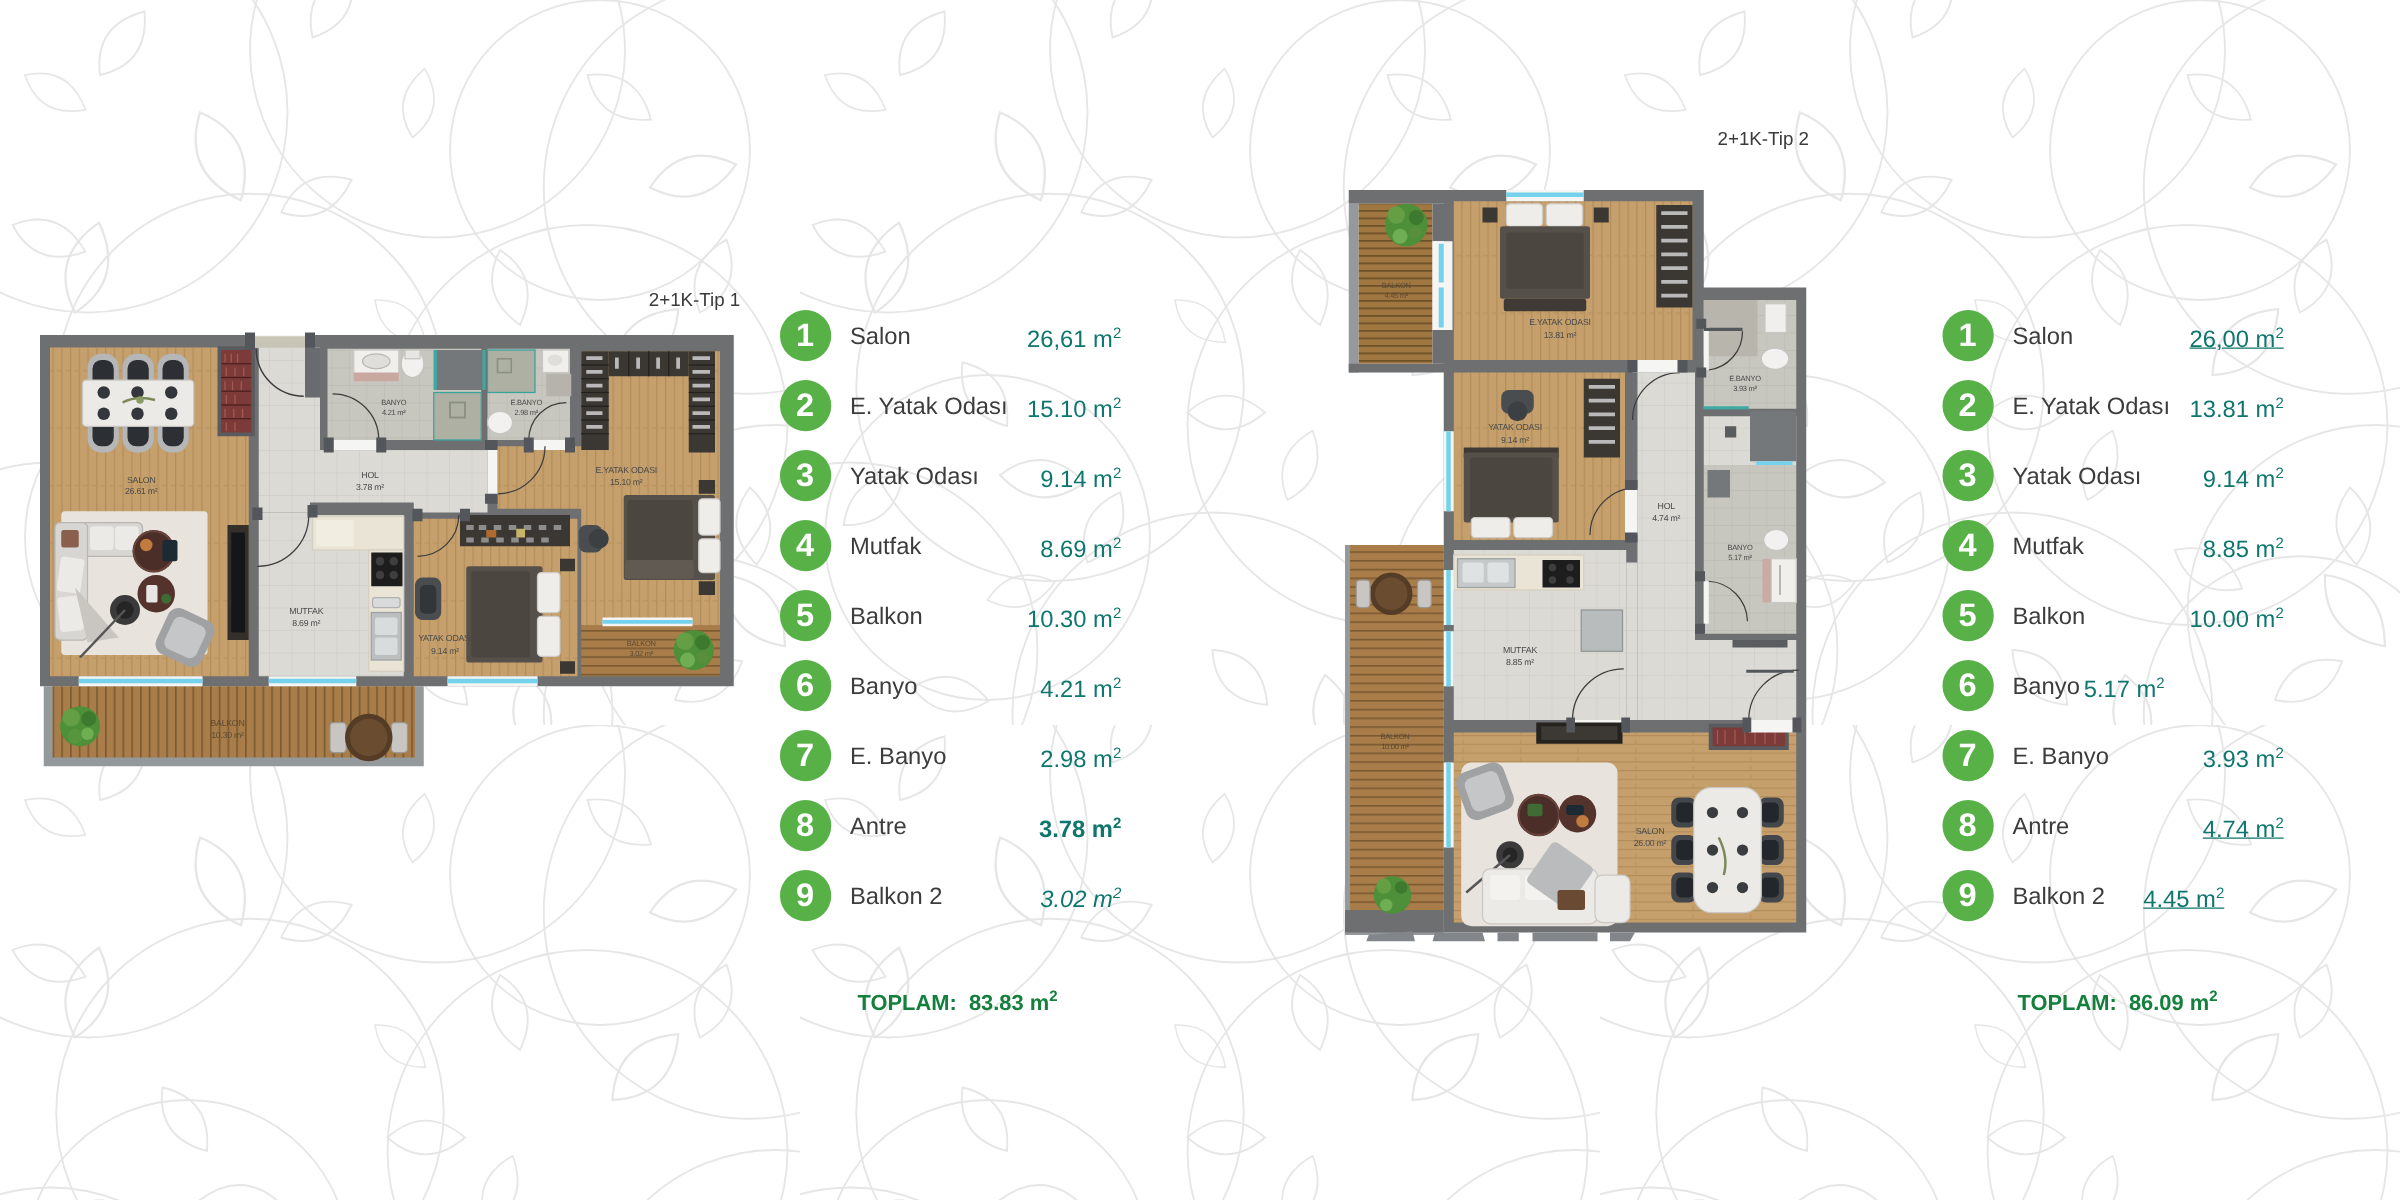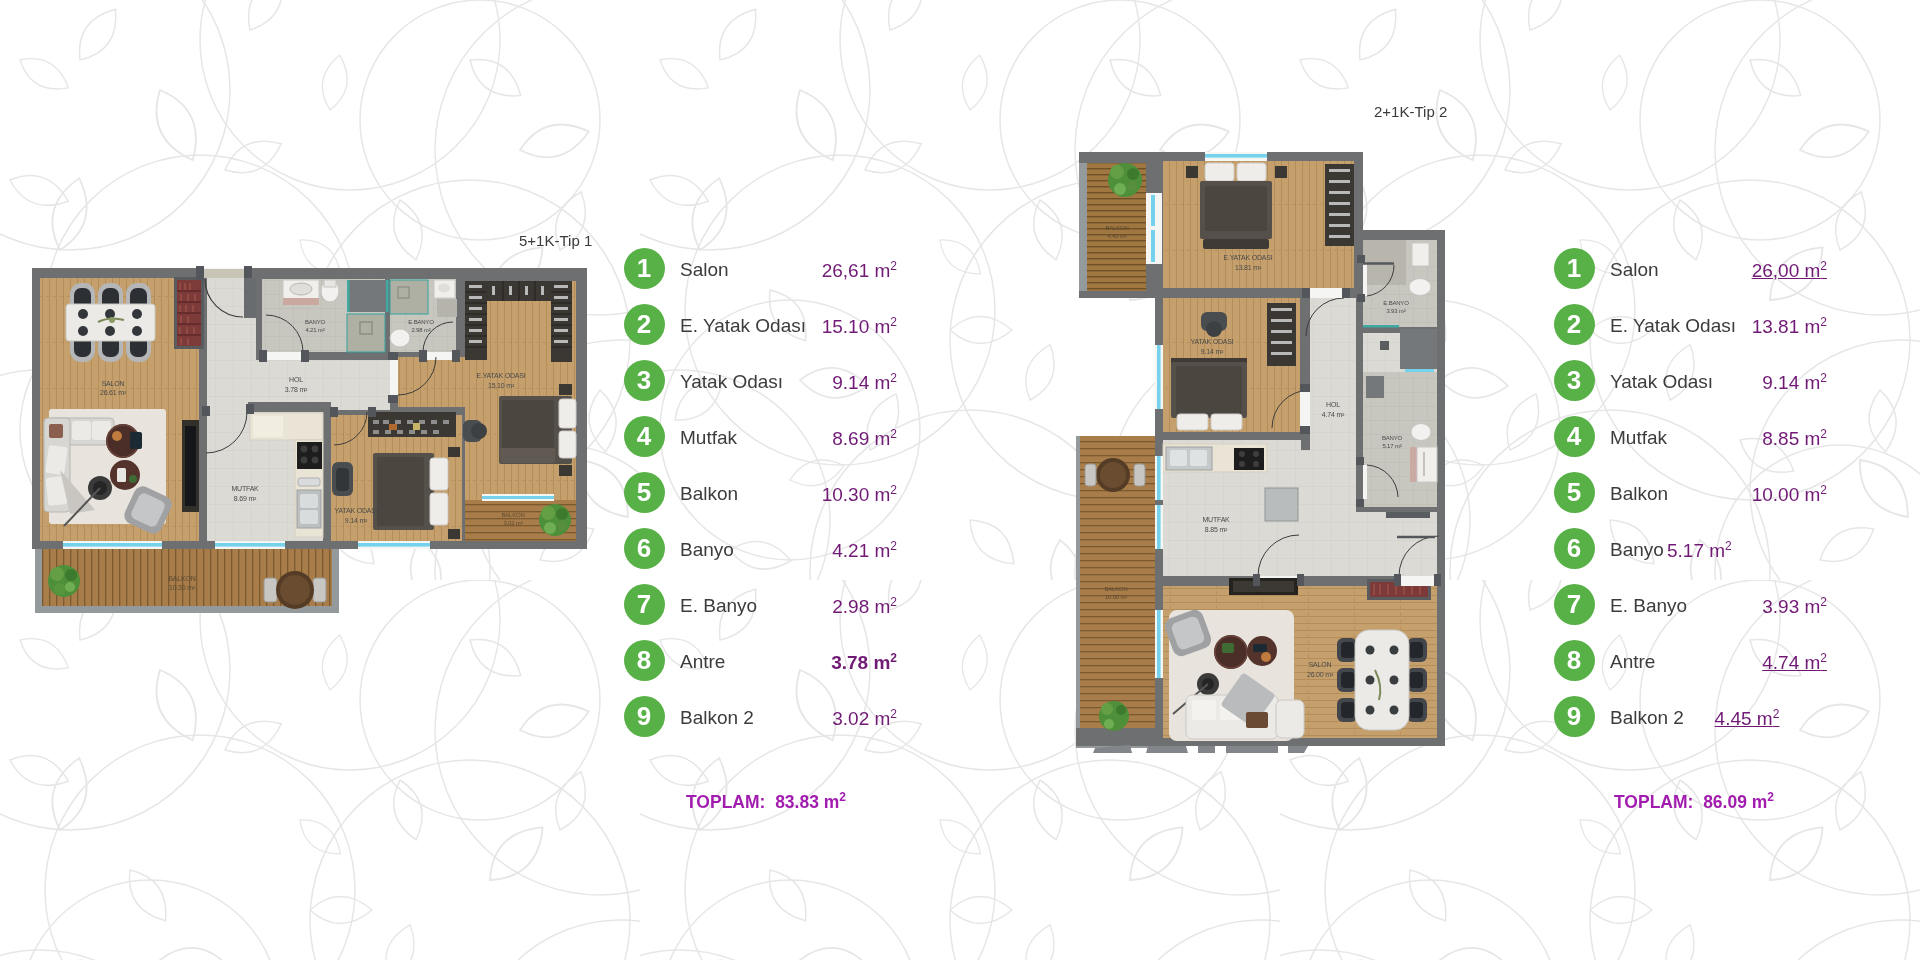--- a/index.html
+++ b/index.html
@@ -1,25 +1,25 @@
 <!DOCTYPE html>
 <html><head>
 <meta charset="utf-8">
 <style>
   html,body{margin:0;padding:0;}
   body{width:1920px;height:960px;position:relative;overflow:hidden;background:#fff;
        font-family:"Liberation Sans", sans-serif;}
   .abs{position:absolute;}
   .title{font-size:15px;color:#3a3a3a;font-weight:400;}
   .row-label{font-size:19px;color:#3c3c3c;}
-  .row-val{font-size:19px;color:#701a75;}
+  .row-val{font-size:19px;color:#0f766e;}
   .circ{width:41px;height:41px;border-radius:50%;background:#58b147;color:#fff;
         font-size:26px;font-weight:700;text-align:center;line-height:41px;}
   sup{font-size:12px;}
-  .toplam{font-size:17.5px;color:#a21caf;font-weight:700;letter-spacing:0px;}
+  .toplam{font-size:17.5px;color:#15803d;font-weight:700;letter-spacing:0px;}
   .toplam .v{font-weight:700;}
 </style>
 </head>
 <body>
 
 <svg class="abs" style="left:0;top:0" width="1920" height="960" viewBox="0 0 1920 960">
   <defs>
     <g id="leaf">
       <path d="M0,0 Q30,-27 62,0 Q30,27 0,0 Z" fill="none"></path>
     </g>
@@ -662,21 +662,21 @@
       <text x="1216" y="522">MUTFAK</text>
         <text x="1216" y="532">8.85 m²</text>
       <text x="1116" y="591" font-size="6" fill="#5c4a33">BALKON</text>
         <text x="1116" y="599" font-size="6" fill="#5c4a33">10.00 m²</text>
       <text x="1320" y="667">SALON</text>
         <text x="1320" y="677">26.00 m²</text>
     </g>
   </g>
 </svg>
 
-<div class="abs title" style="left:519px;top:232px;">5+1K-Tip 1</div>
+<div class="abs title" style="left:519px;top:232px;">2+1K-Tip 1</div>
 <div class="abs title" style="left:1374px;top:103px;">2+1K-Tip 2</div>
 
 <div id="list1">
 <div class="abs circ" style="left:623.5px;top:247.5px;">1</div>
 <div class="abs row-label" style="left:680px;top:259px;">Salon</div>
 <div class="abs row-val" style="left:737px;top:259px;width:160px;text-align:right;">26,61 m<sup>2</sup></div>
 <div class="abs circ" style="left:623.5px;top:303.5px;">2</div>
 <div class="abs row-label" style="left:680px;top:315px;">E. Yatak Odası</div>
 <div class="abs row-val" style="left:737px;top:315px;width:160px;text-align:right;">15.10 m<sup>2</sup></div>
 <div class="abs circ" style="left:623.5px;top:359.5px;">3</div>
@@ -692,21 +692,21 @@
 <div class="abs row-label" style="left:680px;top:539px;">Banyo</div>
 <div class="abs row-val" style="left:737px;top:539px;width:160px;text-align:right;">4.21 m<sup>2</sup></div>
 <div class="abs circ" style="left:623.5px;top:583.5px;">7</div>
 <div class="abs row-label" style="left:680px;top:595px;">E. Banyo</div>
 <div class="abs row-val" style="left:737px;top:595px;width:160px;text-align:right;">2.98 m<sup>2</sup></div>
 <div class="abs circ" style="left:623.5px;top:639.5px;">8</div>
 <div class="abs row-label" style="left:680px;top:651px;">Antre</div>
 <div class="abs row-val" style="left:737px;top:651px;width:160px;text-align:right;font-weight:bold;">3.78 m<sup>2</sup></div>
 <div class="abs circ" style="left:623.5px;top:695.5px;">9</div>
 <div class="abs row-label" style="left:680px;top:707px;">Balkon 2</div>
-<div class="abs row-val" style="left:737px;top:707px;width:160px;text-align:right;">3.02 m<sup>2</sup></div>
+<div class="abs row-val" style="left:737px;top:707px;width:160px;text-align:right;font-style:italic;">3.02 m<sup>2</sup></div>
 </div>
 
 <div id="list2">
 <div class="abs circ" style="left:1553.5px;top:247.5px;">1</div>
 <div class="abs row-label" style="left:1610px;top:259px;">Salon</div>
 <div class="abs row-val" style="left:1667px;top:259px;width:160px;text-align:right;text-decoration:underline;">26,00 m<sup>2</sup></div>
 <div class="abs circ" style="left:1553.5px;top:303.5px;">2</div>
 <div class="abs row-label" style="left:1610px;top:315px;">E. Yatak Odası</div>
 <div class="abs row-val" style="left:1667px;top:315px;width:160px;text-align:right;">13.81 m<sup>2</sup></div>
 <div class="abs circ" style="left:1553.5px;top:359.5px;">3</div>

